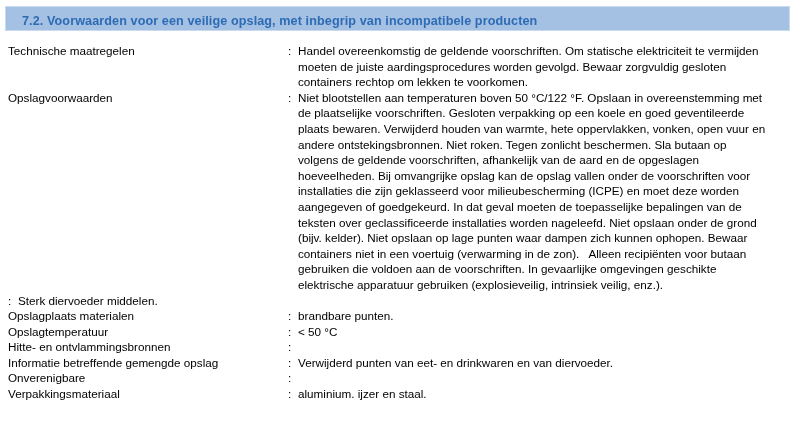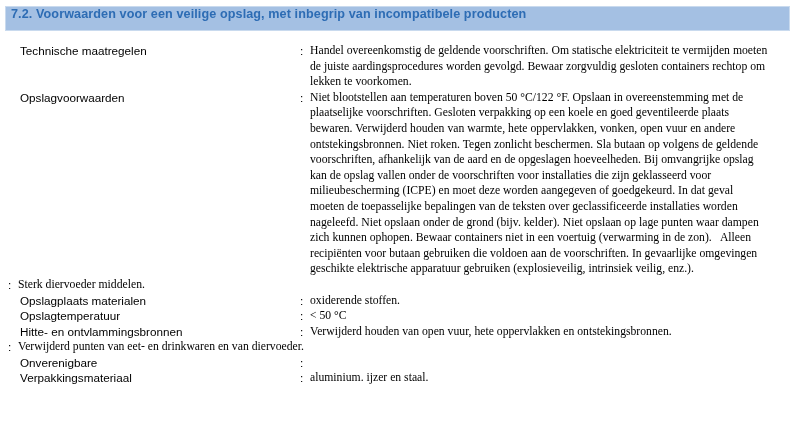--- a/index.html
+++ b/index.html
@@ -16,50 +16,48 @@
     line-height: 15.6px;
     color: #000000;
     -webkit-font-smoothing: antialiased;
   }
   .section-header {
     margin: 6px 10px 0 5px;
     height: 23px;
     background: var(--bar-bg, #a4c0e3);
     border: 1px solid var(--bar-border, #c9daee);
     display: flex;
-    align-items: flex-start;
-    padding-left: 5px;
+    align-items: flex-end;
+    padding-left: 16px;
     font-weight: bold;
     font-size: 12.6px;
     color: var(--bar-text, #2d6cb4);
     letter-spacing: 0.1px;
   }
   .content {
     margin-top: 12px;
     padding-left: 8px;
   }
   .row {
     display: flex;
     align-items: flex-start;
   }
   .row .label {
     width: 280px;
     flex: 0 0 280px;
-    margin-left: 12px;
   }
   .row .colon {
     width: 10px;
     flex: 0 0 10px;
     text-align: left;
   }
   .row .value {
     flex: 1 1 auto;
     padding-right: 30px;
     white-space: pre-wrap;
-    font-family: Liberation Serif, serif;
   }
 </style>
 </head>
 <body>
 
 <div class="section-header">
   <span>7.2. Voorwaarden voor een veilige opslag, met inbegrip van incompatibele producten</span>
 </div>
 
 <div class="content">
@@ -77,36 +75,36 @@
   </div>
 
   <div class="row">
     <div class="colon">:</div>
     <div class="value">Sterk diervoeder middelen.</div>
   </div>
 
   <div class="row">
     <div class="label">Opslagplaats materialen</div>
     <div class="colon">:</div>
-    <div class="value">oxiderende stoffen.</div>
+    <div class="value">brandbare punten.</div>
   </div>
 
   <div class="row">
     <div class="label">Opslagtemperatuur</div>
     <div class="colon">:</div>
     <div class="value">&lt; 50 °C</div>
   </div>
 
   <div class="row">
     <div class="label">Hitte- en ontvlammingsbronnen</div>
     <div class="colon">:</div>
-    <div class="value">Verwijderd houden van open vuur, hete oppervlakken en ontstekingsbronnen.</div>
   </div>
 
   <div class="row">
+    <div class="label">Informatie betreffende gemengde opslag</div>
     <div class="colon">:</div>
     <div class="value">Verwijderd punten van eet- en drinkwaren en van diervoeder.</div>
   </div>
 
   <div class="row">
     <div class="label">Onverenigbare</div>
     <div class="colon">:</div>
   </div>
 
   <div class="row">

